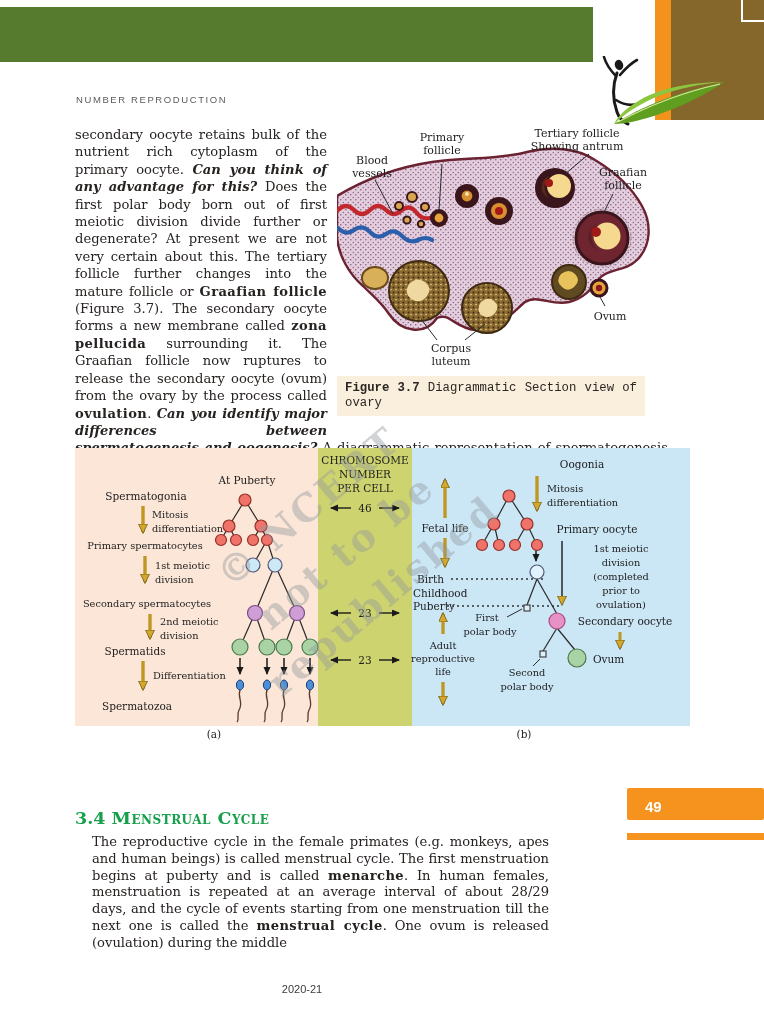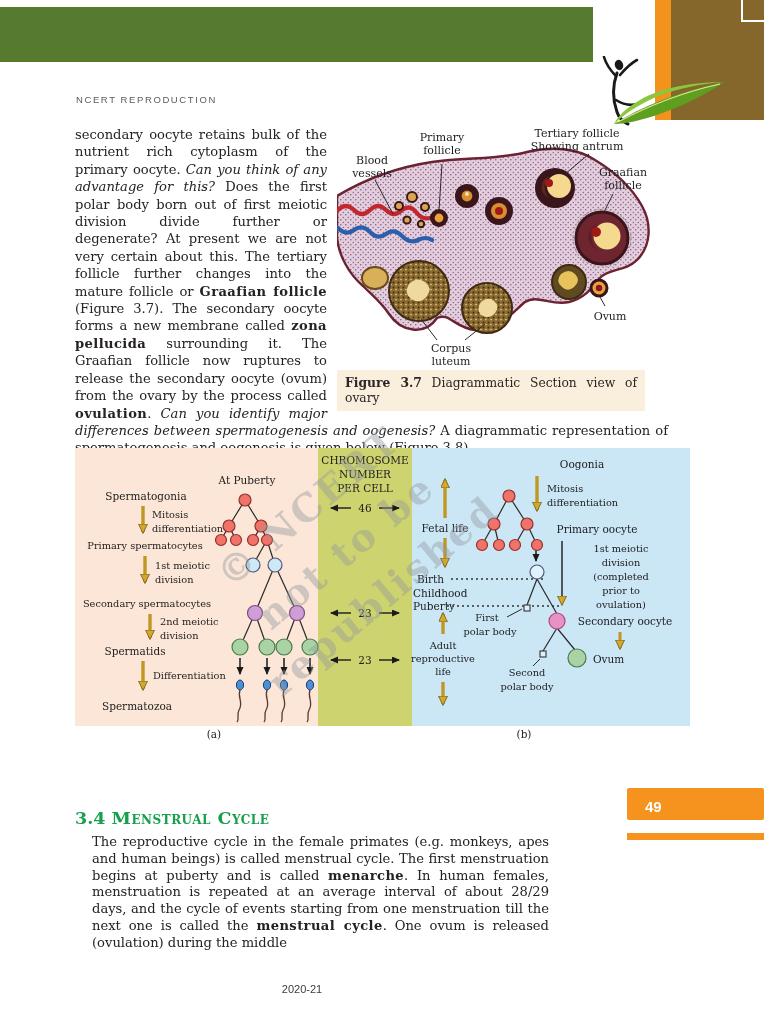--- a/index.html
+++ b/index.html
@@ -12,22 +12,22 @@
   .corner-v{position:absolute;left:741px;top:0;width:2px;height:20px;background:#ffffff;}
   .corner-h{position:absolute;left:741px;top:20px;width:23px;height:2px;background:#ffffff;}
   .running-head{position:absolute;left:76px;top:94px;font-family:"Liberation Sans",sans-serif;
         font-size:9.5px;letter-spacing:1.6px;color:#5b5b5f;}
   
   .content{position:absolute;left:75px;top:126px;width:593px;font-size:13.1px;
         line-height:17.4px;text-align:justify;}
   .fig37{float:right;width:331px;margin:0 0 8px 10px;}
   .cap{background:#faeedc;font-size:12.3px;line-height:15px;padding:5px 8px;color:#2b2724;}
   .cap b{font-weight:bold;}
-  .cap37{margin-top:0;width:292px;}
-  .para i{font-style:italic;} .para b{font-weight:bold;letter-spacing:.4px;}
+  .cap37{margin-top:6px;width:292px;font-family:Liberation Mono, monospace;}
+  .para i{font-style:italic;font-weight:bold;} .para b{font-weight:bold;letter-spacing:.4px;}
   
   .fig38{position:absolute;left:75px;top:448px;width:615px;height:294px;}
   .cap38{position:absolute;left:75px;top:744px;width:529px;text-align:center;}
   .watermark{position:absolute;left:130px;top:452px;width:500px;height:280px;
         transform:rotate(-40deg);text-align:center;color:rgba(145,152,158,0.42);
         font-size:38px;font-weight:bold;letter-spacing:3px;line-height:58px;
         pointer-events:none;z-index:6;}
   
   .sec-head{position:absolute;left:75px;top:808px;color:#17a04b;font-weight:bold;font-size:17.5px;}
   .sec-head .sc{font-variant:small-caps;letter-spacing:.5px;}
@@ -65,21 +65,21 @@
     <path d="M28,19 C34,12 39,7 45,4" stroke="#1a1a1a" stroke-width="2.6" fill="none" stroke-linecap="round"></path>
     <path d="M24,44 C30,48 38,50 46,48" stroke="#1a1a1a" stroke-width="2.6" fill="none" stroke-linecap="round"></path>
   </svg>
 
   <svg style="position:absolute;left:612px;top:80px;" width="118" height="48" viewBox="0 0 118 48">
     <path d="M2,44 C28,20 62,6 112,2 C80,2 48,8 28,20 C14,28 6,36 2,44 Z" fill="#8cc63f"></path>
     <path d="M2,44 C30,26 66,12 112,2 C92,16 66,28 42,36 C26,41 12,44 2,44 Z" fill="#5f9e1f"></path>
     <path d="M6,42 C36,26 72,12 108,4" stroke="#d9ea9a" stroke-width="1.2" fill="none"></path>
   </svg>
 
-  <div class="running-head">NCERT REPRODUCTION</div>
+  <div class="running-head">NUMBER REPRODUCTION</div>
 
   <div class="content">
     <div class="fig37">
       <svg width="331" height="240" viewBox="0 0 331 240">
         <defs>
           <pattern id="ovSpeck" width="5" height="5" patternUnits="userSpaceOnUse">
             <rect width="5" height="5" fill="#e3cede"></rect>
             <circle cx="1.3" cy="1.5" r="0.8" fill="#96688c"></circle>
             <circle cx="3.8" cy="3.8" r="0.7" fill="#7a4a6e"></circle>
           </pattern>

